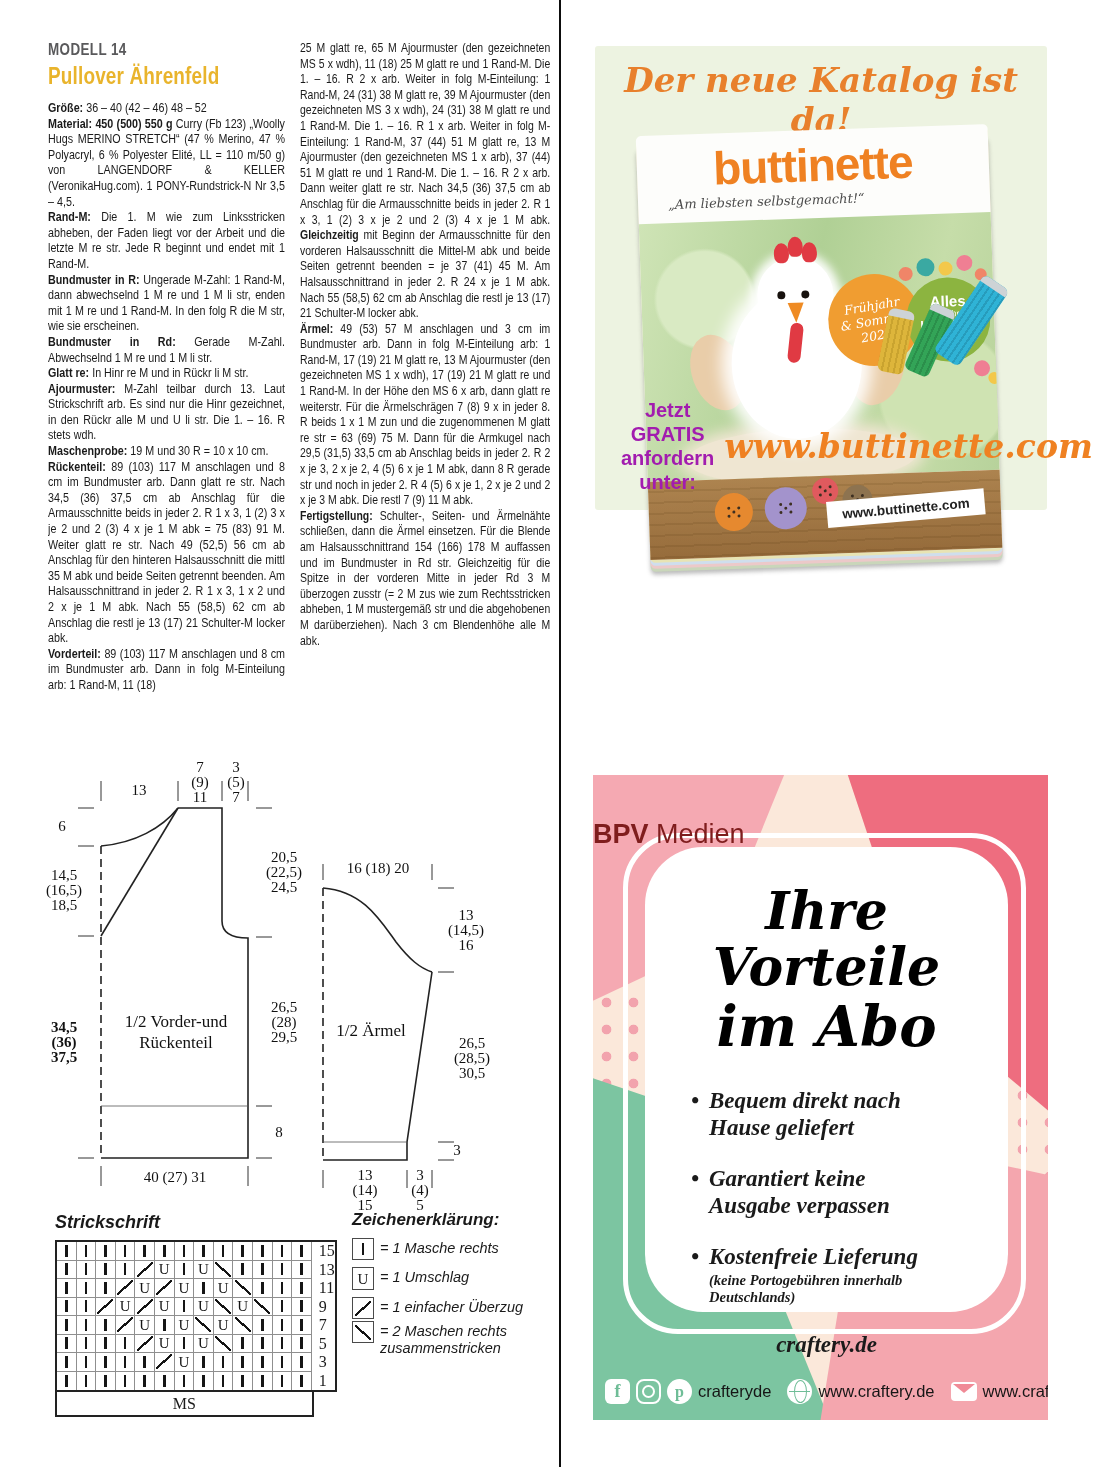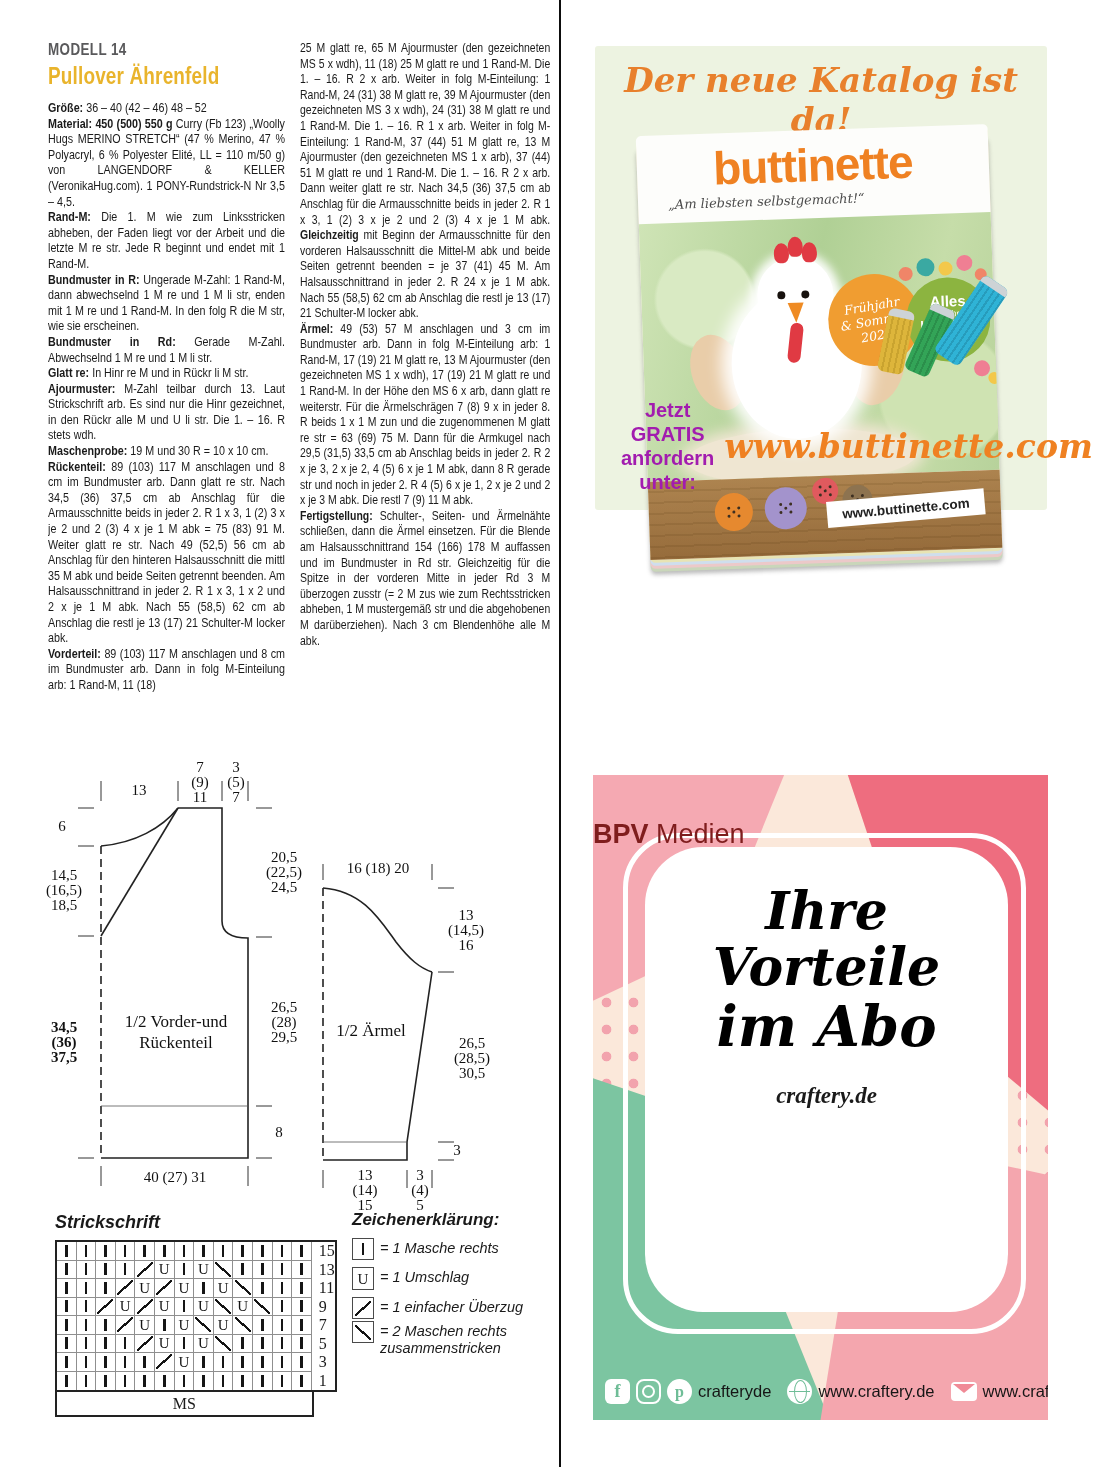--- a/index.html
+++ b/index.html
@@ -481,20 +481,27 @@
     <div class="block b1"></div>
     <div class="block b2"></div>
     <div class="block b3"></div>
     <div class="block b4"></div>
     <div class="whiteframe"></div>
     <div class="panel">
       <div class="scripthead">
         <div class="sh1">Ihre Vorteile</div>
         <div class="sh2">im Abo</div>
       </div>
+      <ul class="bullets">
+        <li><span style="white-space: pre-line;">Bequem direkt nach
+Hause geliefert</span></li>
+        <li><span style="white-space: pre-line;">Garantiert keine
+Ausgabe verpassen</span></li>
+        <li><span>Kostenfreie Lieferung</span><span class="bnote">(keine Portogebühren innerhalb Deutschlands)</span></li>
+      </ul>
       <div class="site">craftery.de</div>
     </div>
     <div class="brand"><b>BPV</b><span> Medien</span></div>
     <div class="bpvfooter">
       <div class="fgroup">
         <span class="icn icn-fb">f</span>
         <span class="icn icn-ig"></span>
         <span class="icn icn-pin">p</span>
         <span>crafteryde</span>
       </div>

